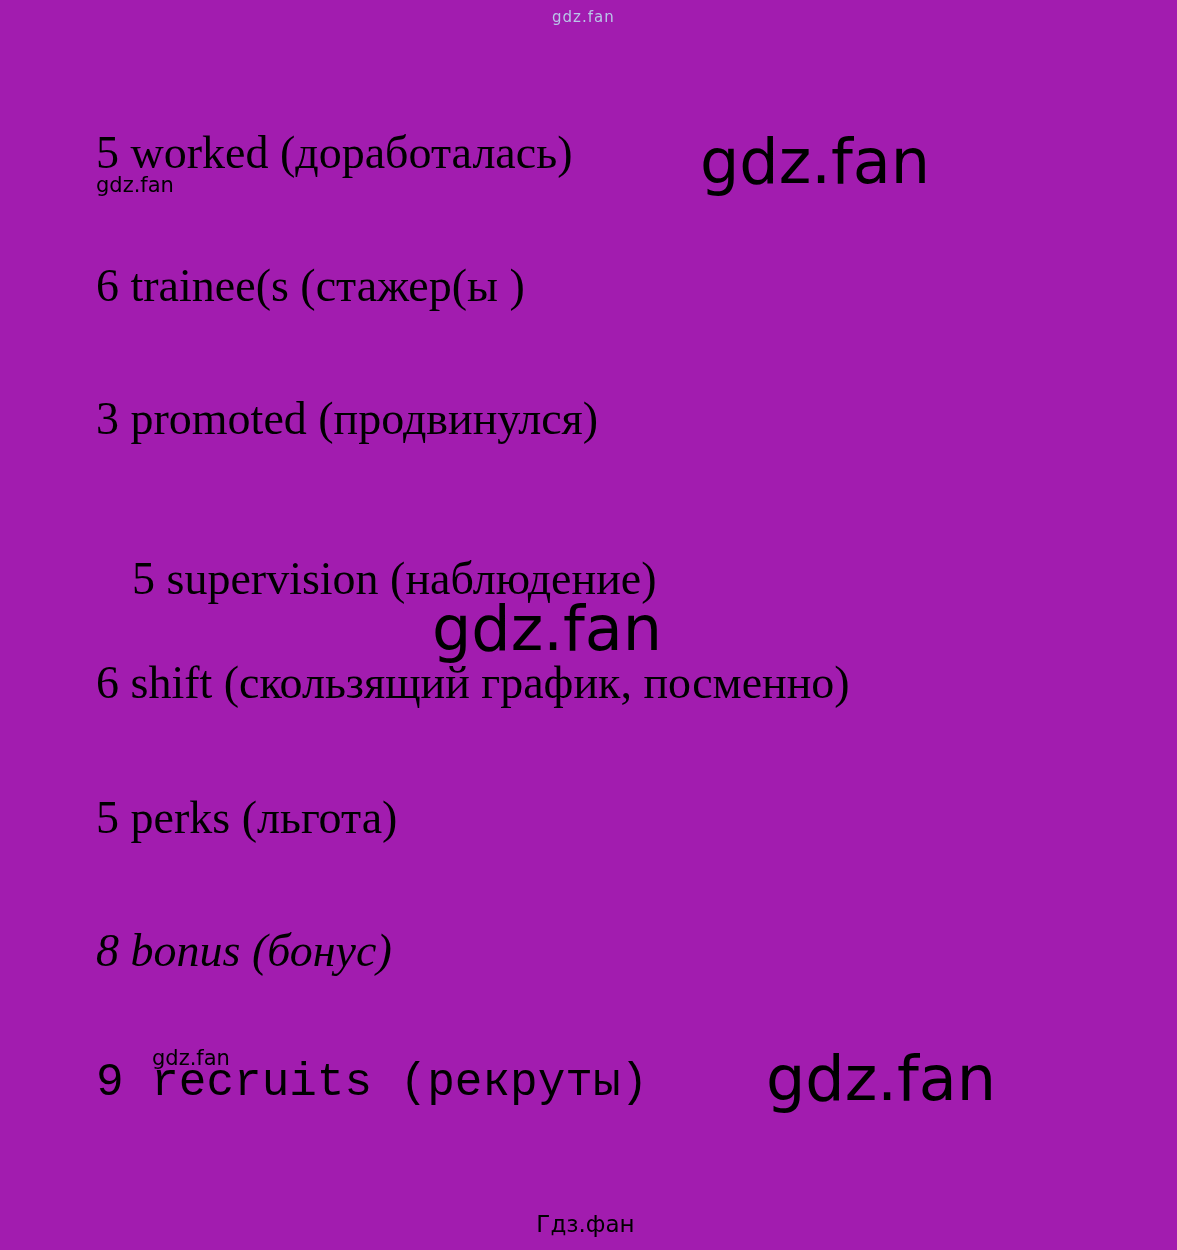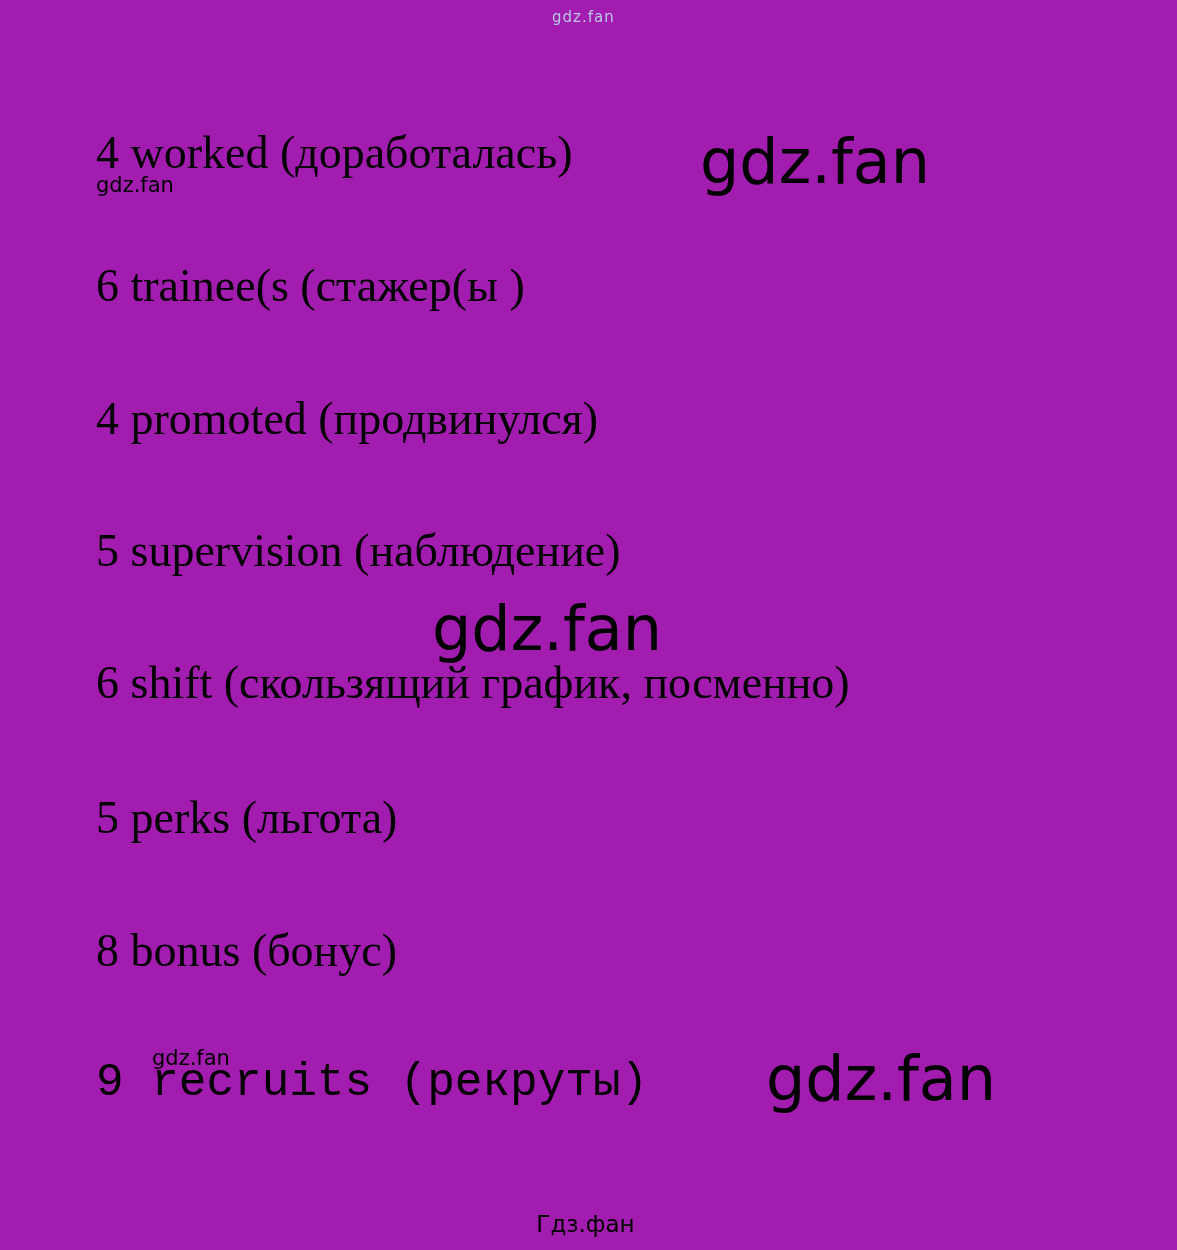--- a/index.html
+++ b/index.html
@@ -39,24 +39,24 @@
     left: 96px;
     font-family: "Liberation Serif", serif;
     font-size: 46px;
     color: #000000;
     white-space: nowrap;
     line-height: 1;
   }
   .l1 { top: 130px; }
   .l2 { top: 263px; }
   .l3 { top: 396px; }
-  .l4 { top: 528px; }
+  .l4 { top: 556px; margin-left: 36px; }
   .l5 { top: 660px; }
   .l6 { top: 795px; }
-  .l7 { top: 928px; }
+  .l7 { top: 928px; font-style: italic; }
   .l8 { top: 1060px; font-family: Liberation Mono, monospace; }
 
   
   .wm {
     position: absolute;
     font-family: "DejaVu Sans", sans-serif;
     color: #000000;
     white-space: nowrap;
   }
   .wm-big-1 {
@@ -98,23 +98,23 @@
   }
 </style>
 </head>
 <body>
 
 <div id="page">
 
   <div class="wm-top">gdz.fan</div>
 
   <div class="answers">
-    <div class="answer-line l1">4 worked (доработалась)</div>
+    <div class="answer-line l1">5 worked (доработалась)</div>
     <div class="answer-line l2">6 trainee(s (стажер(ы )</div>
-    <div class="answer-line l3">4 promoted (продвинулся)</div>
+    <div class="answer-line l3">3 promoted (продвинулся)</div>
     <div class="answer-line l4">5 supervision (наблюдение)</div>
     <div class="answer-line l5">6 shift (скользящий график, посменно)</div>
     <div class="answer-line l6">5 perks (льгота)</div>
     <div class="answer-line l7">8 bonus (бонус)</div>
     <div class="answer-line l8">9 recruits (рекруты)</div>
   </div>
 
   <div class="wm wm-small-1">gdz.fan</div>
   <div class="wm wm-big-1">gdz.fan</div>
   <div class="wm wm-big-2">gdz.fan</div>

